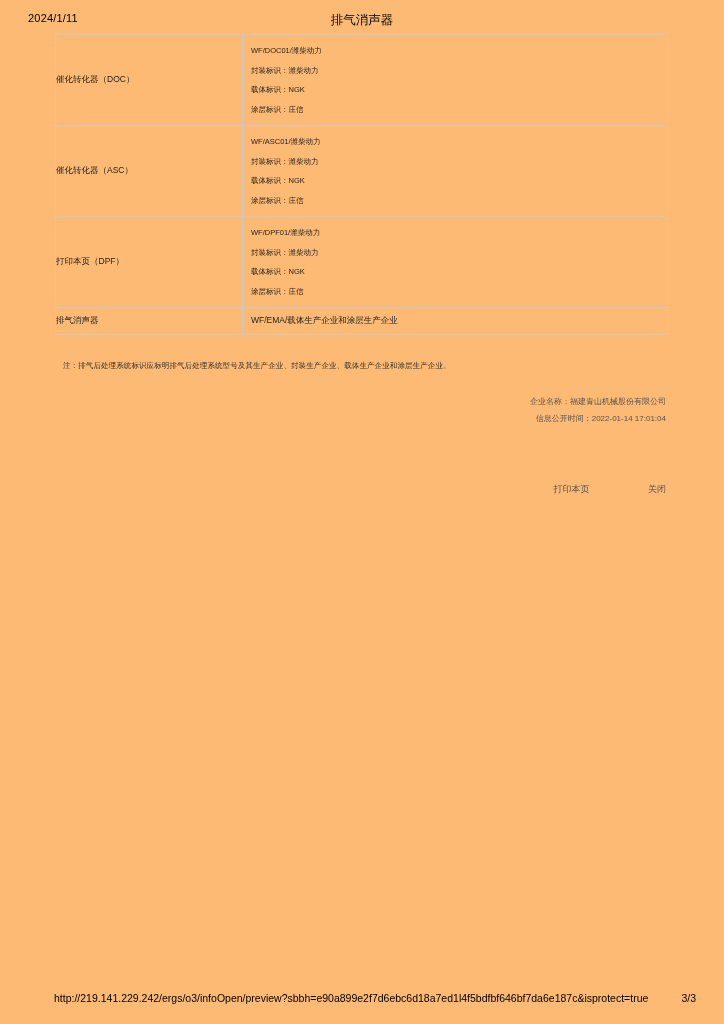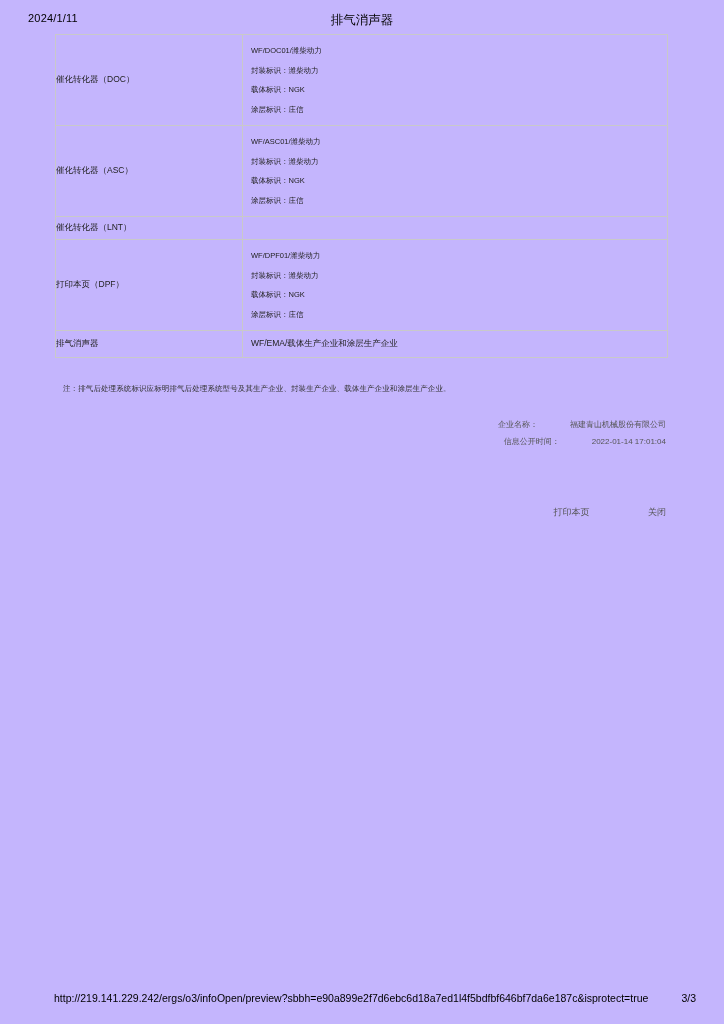--- a/index.html
+++ b/index.html
@@ -12,21 +12,21 @@
     height: 1024px;
     position: relative;
     font-family: "Liberation Sans", sans-serif;
     color: #000;
     overflow: hidden;
   }
   .page {
     position: relative;
     width: 724px;
     height: 1024px;
-    background: #c4b5fd;
+    background: #fdba74;
   }
   
   .print-header {
     position: absolute;
     top: 12px;
     left: 0;
     width: 724px;
     height: 18px;
   }
   .print-date {
@@ -135,21 +135,20 @@
     font-size: 8px;
     color: #555;
     line-height: 2.2;
     white-space: nowrap;
   }
   .meta-line .meta-label {
     color: #555;
   }
   .meta-line .meta-value {
     color: #555;
-    margin-left: 32px;
   }
   
   .actions {
     margin-top: 50px;
     text-align: right;
     padding-right: 2px;
   }
   .action-link {
     display: inline-block;
     font-size: 9px;
@@ -187,24 +186,20 @@
         <tr>
           <td class="label-cell">催化转化器（ASC）</td>
           <td class="value-cell">
             <div class="val-lines">
               <div class="val-line">WF/ASC01/潍柴动力</div>
               <div class="val-line">封装标识：潍柴动力</div>
               <div class="val-line">载体标识：NGK</div>
               <div class="val-line">涂层标识：庄信</div>
             </div>
           </td>
-        </tr>
-        <tr>
-          <td class="label-cell">催化转化器（LNT）</td>
-          <td class="value-cell empty-row-cell"></td>
         </tr>
         <tr>
           <td class="label-cell">打印本页（DPF）</td>
           <td class="value-cell">
             <div class="val-lines">
               <div class="val-line">WF/DPF01/潍柴动力</div>
               <div class="val-line">封装标识：潍柴动力</div>
               <div class="val-line">载体标识：NGK</div>
               <div class="val-line">涂层标识：庄信</div>
             </div>

